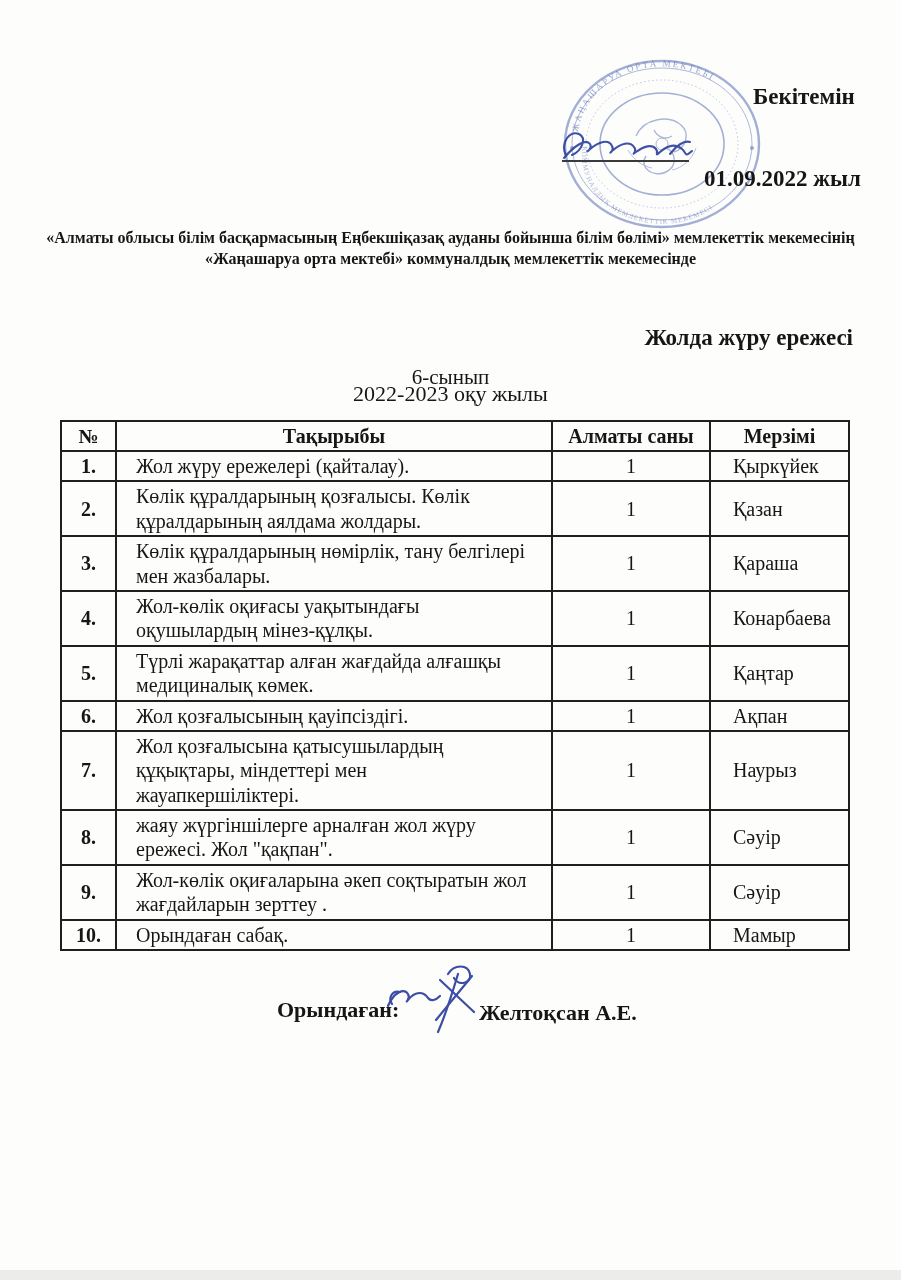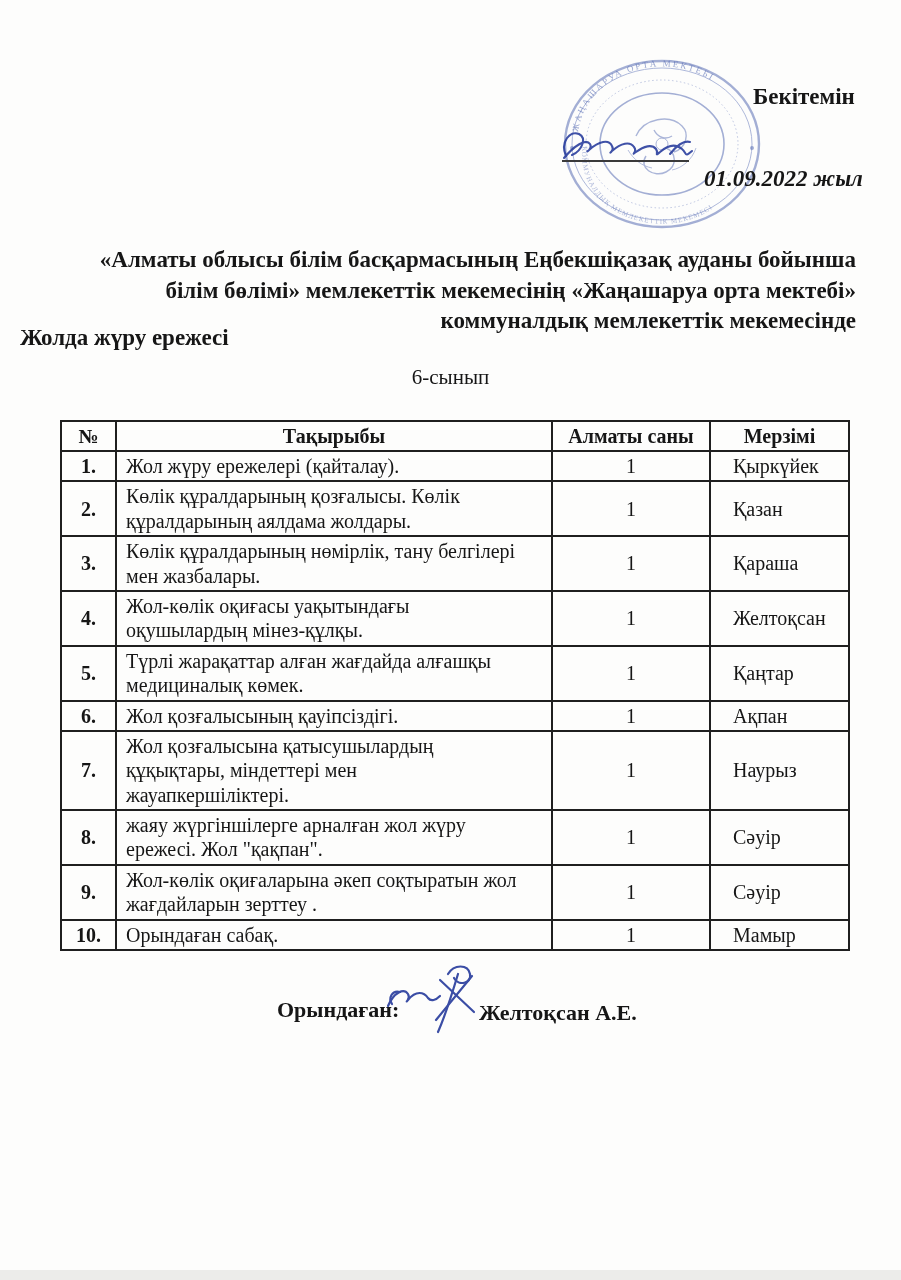--- a/index.html
+++ b/index.html
@@ -19,49 +19,48 @@
   .approve-line { white-space: nowrap; font-weight: 600; font-size: 23px; }
   .sig-underline {
     position: absolute;
     border-bottom: 2px solid #3a3a3a;
     height: 20px;
   }
 
   
   .org-par {
     left: 45px; top: 227px; width: 811px;
-    text-align: right;
-    font-size: 23px; font-weight: 600;
+    text-align: center;
+    font-size: 16px; font-weight: 600;
     line-height: 1.33;
-    margin-top: 18px;
-  }
-
-  
-  .doc-title { left: 0; top: 325px; width: 853px; text-align: left; font-size: 23px; font-weight: 700; padding-left: 20px; }
+  }
+
+  
+  .doc-title { left: 0; top: 325px; width: 853px; text-align: right; font-size: 23px; font-weight: 700; }
   .doc-sub1  { left: 0; top: 365px; width: 901px; text-align: center; font-size: 21px; font-weight: 400; }
   .doc-sub2  { left: 0; top: 381px; width: 901px; text-align: center; font-size: 22px; font-weight: 400; }
 
   
   .doc-table {
     position: absolute;
     left: 60px; top: 420px;
     width: 788px;
     border-collapse: collapse;
     table-layout: fixed;
     font-size: 20px;
   }
   .doc-table th, .doc-table td {
     border: 2px solid #1f1f1f;
     padding: 2px 6px;
     line-height: 1.22;
     vertical-align: middle;
   }
   .doc-table th { font-weight: 700; text-align: center; height: 26px; padding: 1px 4px; }
   td.cell-no    { text-align: center; font-weight: 700; }
-  td.cell-topic { text-align: left; padding-left: 9px; white-space: pre-line; }
+  td.cell-topic { text-align: left; padding-left: 19px; white-space: pre-line; }
   td.cell-hours { text-align: center; font-weight: 400; }
   td.cell-term  { text-align: left; padding-left: 22px; font-weight: 400; }
 
   
   .footer-label { font-size: 22px; font-weight: 600; white-space: nowrap; text-align: center; }
 
   .bottom-strip {
     left: 0; bottom: 0; width: 901px; height: 10px;
     background: #ececea;
   }
@@ -105,26 +104,27 @@
 
   <div class="abs approve-line" style="left:753px; top:84px;">Бекітемін</div>
   <div class="sig-underline" style="left:562px; top:140px; width:127px;"></div>
   <svg class="abs" style="left:558px; top:124px;" width="140" height="44" viewBox="0 0 140 44" aria-hidden="true">
     <g stroke="#2b3f9e" fill="none" stroke-width="2.1" stroke-linecap="round" opacity="0.9">
       <path d="M8 32 C 2 18 12 6 21 10 C 29 14 24 27 14 31"></path>
       <path d="M6 34 C 16 22 28 14 32 20 C 35 25 26 30 31 26 C 41 17 51 15 54 22 C 57 27 49 31 54 27 C 63 19 72 17 76 23 C 80 28 72 32 78 28 C 86 22 94 20 98 25 C 101 29 96 33 102 28 C 110 21 118 20 124 25 C 129 29 126 34 134 27"></path>
       <path d="M112 30 C 118 22 126 16 132 18"></path>
     </g>
   </svg>
-  <div class="abs approve-line" style="left:704px; top:166px;font-style:italic;">01.09.2022 жыл</div>
+  <div class="abs approve-line" style="left:704px; top:166px;">01.09.2022 жыл</div>
 
   <div class="abs org-par">«Алматы облысы білім басқармасының Еңбекшіқазақ ауданы бойынша білім бөлімі» мемлекеттік мекемесінің  «Жаңашаруа орта мектебі» коммуналдық мемлекеттік мекемесінде</div>
 
   <div class="abs doc-title">Жолда жүру ережесі</div>
   <div class="abs doc-sub1">6-сынып</div>
+  <div class="abs doc-sub2">2022-2023 оқу жылы</div>
 
   <table class="doc-table">
     <colgroup>
       <col style="width:55px">
         <col style="width:436px">
         <col style="width:158px">
         <col style="width:139px">
     </colgroup>
     <thead>
       <tr>
@@ -154,21 +154,21 @@
         <td class="cell-topic">Көлік құралдарының нөмірлік, тану белгілері
 мен жазбалары.</td>
         <td class="cell-hours">1</td>
         <td class="cell-term">Қараша</td>
       </tr>
         <tr>
         <td class="cell-no">4.</td>
         <td class="cell-topic">Жол-көлік оқиғасы  уақытындағы
 оқушылардың мінез-құлқы.</td>
         <td class="cell-hours">1</td>
-        <td class="cell-term">Желтоқсан</td>
+        <td class="cell-term">Конарбаева</td>
       </tr>
         <tr>
         <td class="cell-no">5.</td>
         <td class="cell-topic">Түрлі жарақаттар алған жағдайда алғашқы
 медициналық көмек.</td>
         <td class="cell-hours">1</td>
         <td class="cell-term">Қаңтар</td>
       </tr>
         <tr>
         <td class="cell-no">6.</td>

